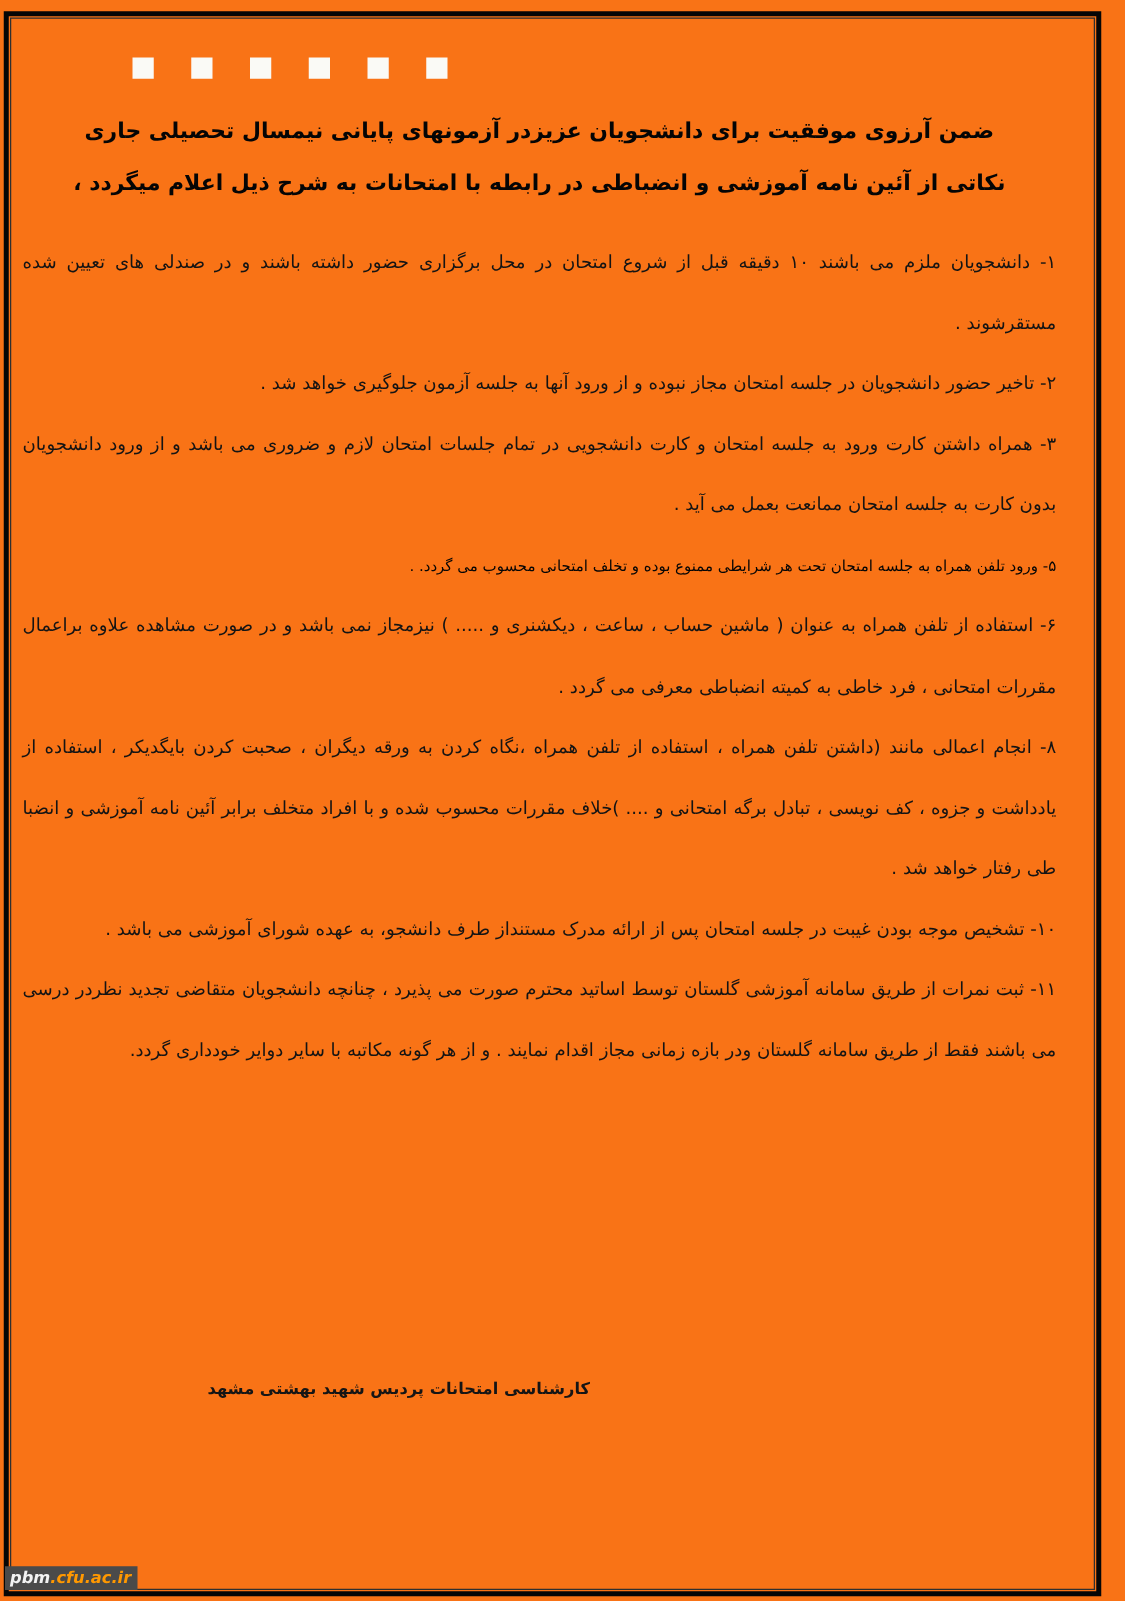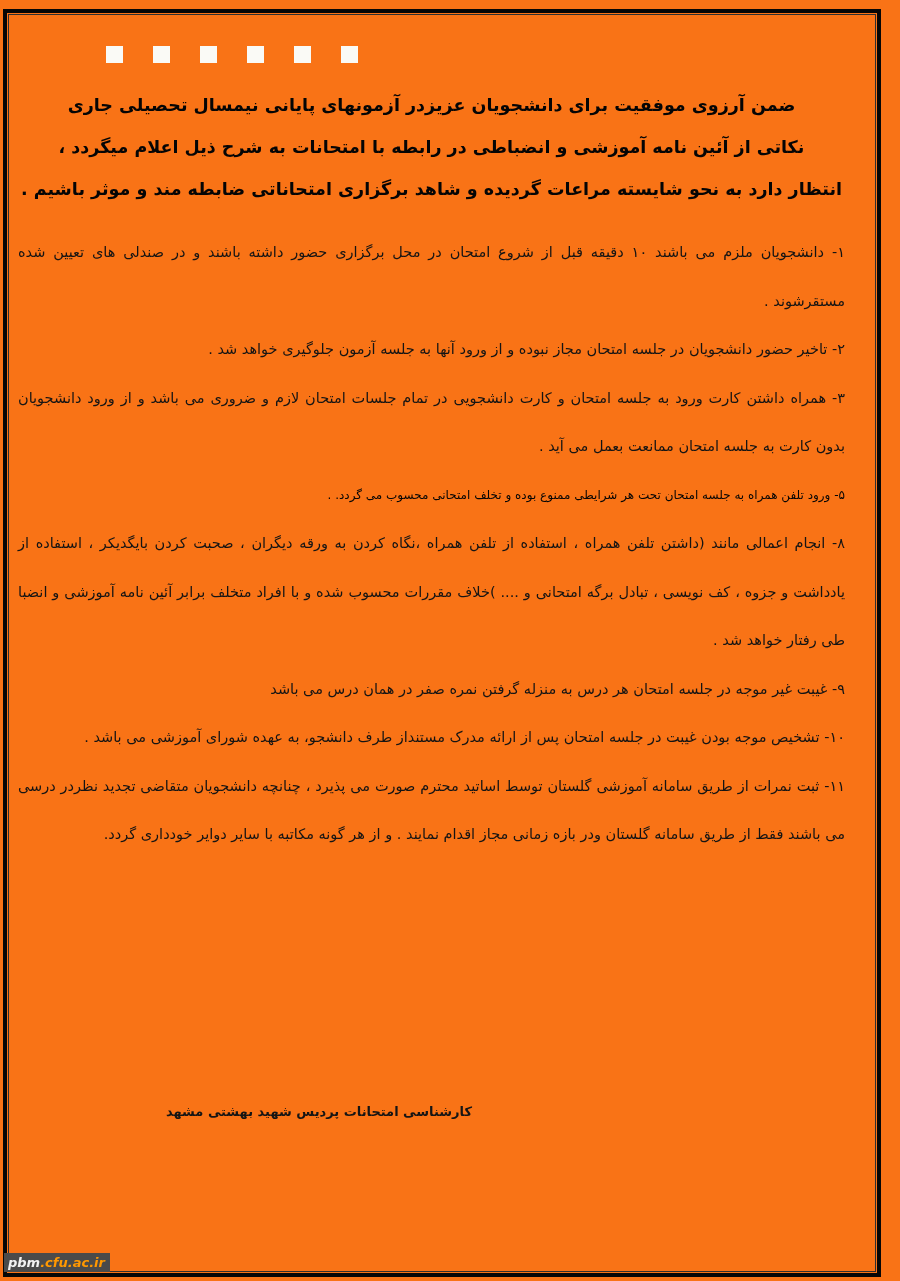--- a/index.html
+++ b/index.html
@@ -114,30 +114,29 @@
     <span></span>
     <span></span>
     <span></span>
     <span></span>
   </div>
 
   <div class="content">
     <div class="header">
       <p>ضمن آرزوی موفقیت برای دانشجویان عزیزدر آزمونهای پایانی نیمسال تحصیلی جاری</p>
       <p>نکاتی از آئین نامه آموزشی و انضباطی در رابطه با امتحانات به شرح ذیل اعلام میگردد ،</p>
-      <p>انتظار دارد به نحو شایسته مراعات گردیده و شاهد برگزاری امتحاناتی ضابطه مند و موثر باشیم .</p>
     </div>
 
     <div class="items">
       <p>۱- دانشجویان ملزم می باشند ۱۰ دقیقه قبل از شروع امتحان در محل برگزاری حضور داشته باشند و در صندلی های تعیین شده مستقرشوند .</p>
       <p>۲- تاخیر حضور دانشجویان در جلسه امتحان مجاز نبوده و از ورود آنها به جلسه آزمون جلوگیری خواهد شد .</p>
       <p>۳- همراه داشتن کارت ورود به جلسه امتحان و کارت دانشجویی در تمام جلسات امتحان لازم و ضروری می باشد و از ورود دانشجویان بدون کارت به جلسه امتحان ممانعت بعمل می آید .</p>
       <p class="bold-item">۵- ورود تلفن همراه به جلسه امتحان تحت هر شرایطی  ممنوع بوده و تخلف امتحانی محسوب می گردد. .</p>
+      <p>۶- استفاده از تلفن همراه به عنوان ( ماشین حساب ، ساعت ، دیکشنری و ..... ) نیزمجاز نمی باشد و در صورت مشاهده علاوه براعمال مقررات امتحانی ، فرد خاطی به کمیته انضباطی معرفی می گردد .</p>
       <p>۸- انجام اعمالی مانند (داشتن تلفن همراه ، استفاده از تلفن همراه ،نگاه کردن به ورقه دیگران ، صحبت کردن بایگدیکر ، استفاده از یادداشت و جزوه ، کف  نویسی ، تبادل برگه امتحانی  و .... )خلاف مقررات محسوب شده و با افراد متخلف برابر آئین نامه آموزشی و انضبا طی رفتار خواهد شد .</p>
-      <p>۹- غیبت غیر موجه در جلسه امتحان هر درس به منزله گرفتن نمره صفر در همان درس می باشد</p>
       <p>۱۰- تشخیص موجه بودن غیبت در جلسه امتحان پس از ارائه مدرک مستنداز طرف دانشجو، به عهده شورای آموزشی می باشد .</p>
       <p>۱۱- ثبت نمرات از طریق سامانه آموزشی گلستان توسط اساتید محترم صورت می پذیرد ، چنانچه دانشجویان متقاضی تجدید نظردر درسی  می باشند فقط از طریق سامانه گلستان ودر بازه زمانی مجاز اقدام نمایند . و از هر گونه مکاتبه با سایر دوایر خودداری گردد.</p>
     </div>
   </div>
 
   <div class="signature">کارشناسی  امتحانات پردیس شهید بهشتی مشهد</div>
 
   <div class="watermark">
     <span class="wm-prefix">pbm</span>
       <span class="wm-domain">.cfu.ac.ir</span>

